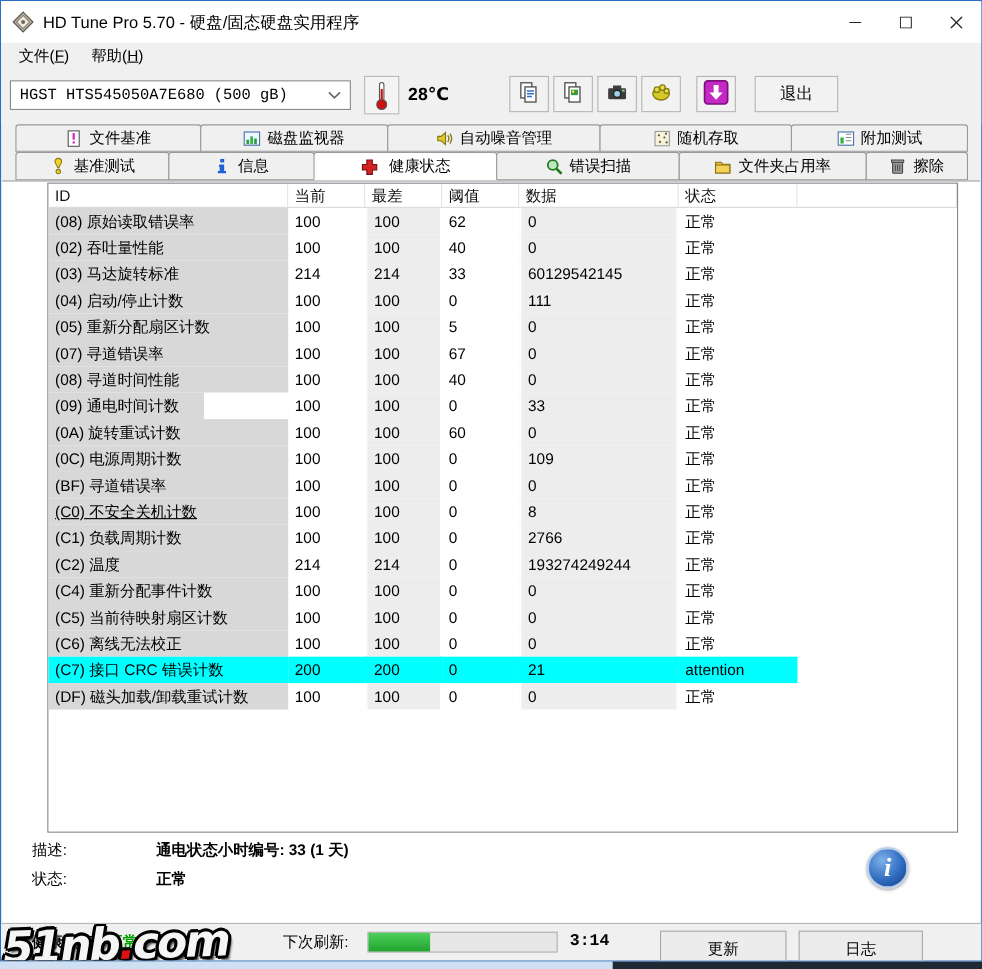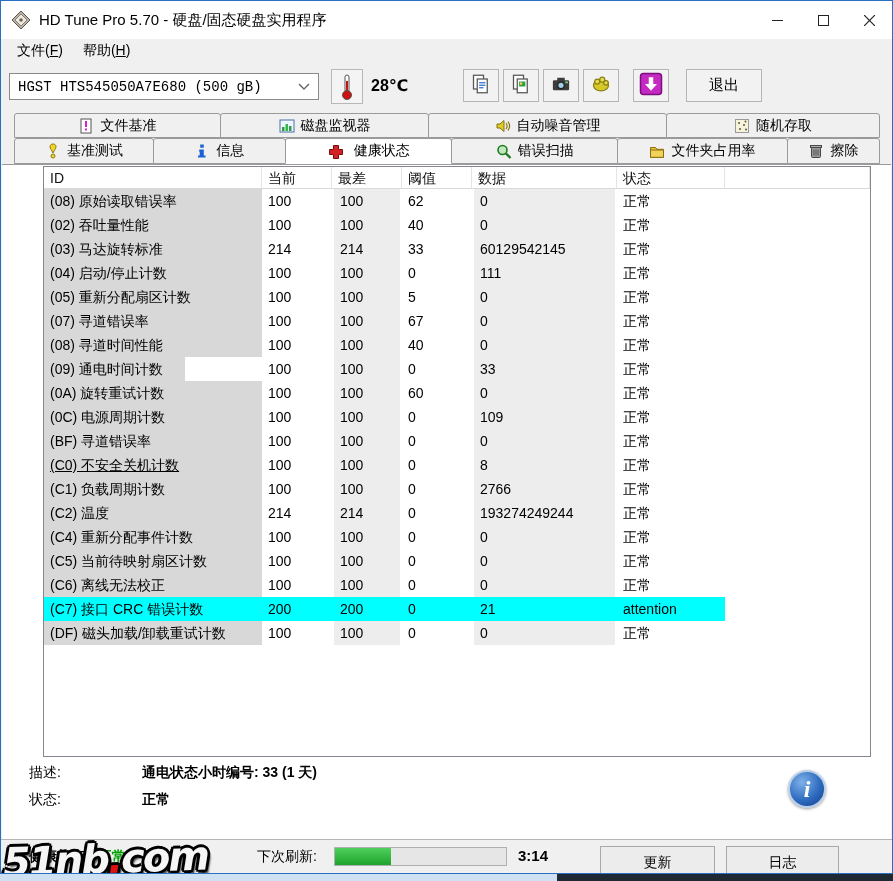--- a/index.html
+++ b/index.html
@@ -68,21 +68,21 @@
                color:#fff; font-family:"Liberation Serif","DejaVu Serif",serif; font-style:italic; font-weight:bold;
                font-size:24px; display:flex; align-items:center; justify-content:center; }
 
   
   .statusbar { position:absolute; left:0; top:838px; width:100%; height:34px; background:#f0f0f0; border-top:1px solid #b5b5b5; overflow:hidden; }
   .sb-health { position:absolute; left:28px; top:8px; font-weight:bold; }
   .sb-health .ok { color:#00a000; margin-left:8px; }
   .sb-refresh-label { position:absolute; left:256px; top:8px; }
   .progress { position:absolute; left:333px; top:7px; width:173px; height:19px; background:#e6e6e6; border:1px solid #b0b0b0; }
   .progress-fill { height:100%; background:linear-gradient(#4fcf5d,#1fa32c); }
-  .sb-time { position:absolute; left:517px; top:7px; font-weight:bold; font-family:Liberation Sans, sans-serif; font-size:15px; }
+  .sb-time { position:absolute; left:517px; top:7px; font-weight:bold; font-family:Liberation Mono, monospace; font-size:15px; }
   .sb-btn { position:absolute; top:6px; height:40px; background:#ececec; border:1px solid #a8a8a8; font-size:14px; text-align:center; padding-top:7px; }
   .sb-btn.refresh { left:599px; width:115px; }
   .sb-btn.log { left:725px; width:113px; }
 
   .watermark { position:absolute; left:2px; top:-4px; z-index:5; font-family:"DejaVu Sans",sans-serif;
                font-style:italic; font-weight:900; font-size:40px; letter-spacing:-2px; transform:rotate(-2deg);
                color:#f5f5f5;
                text-shadow:-2px -2px 0 #000, 2px -2px 0 #000, -2px 2px 0 #000, 2px 2px 0 #000,
                            -3px 0 0 #000, 3px 0 0 #000, 0 3px 0 #000, 0 -3px 0 #000, 3px 4px 2px #444; }
   .watermark .dot { color:#dd1111; }
@@ -228,20 +228,32 @@
                 <rect x="1.5" y="1.5" width="13" height="13" fill="#f6f3d8" stroke="#9a9a9a"></rect>
                 <circle cx="5" cy="5" r="1" fill="#555"></circle>
                 <circle cx="10" cy="7" r="1" fill="#555"></circle>
                 <circle cx="6" cy="11" r="1" fill="#555"></circle>
                 <circle cx="12" cy="11.5" r="1" fill="#555"></circle>
                 <circle cx="11.5" cy="3.5" r="1" fill="#555"></circle>
               </svg>
             </span>
             <span>随机存取</span>
           </div>
+          <div class="tab" style="flex-grow: 160; flex-basis: 0px;">
+            <span class="ticon">
+              <svg viewBox="0 0 16 16" width="16" height="16">
+                <rect x="1" y="2" width="14" height="12" fill="#fff" stroke="#4a6fa5"></rect>
+                <rect x="3" y="7" width="3" height="5.5" fill="#35b54a"></rect>
+                <line x1="8" y1="4" x2="13" y2="4" stroke="#888"></line>
+                <line x1="8" y1="7" x2="13" y2="7" stroke="#888"></line>
+                <line x1="8" y1="10" x2="13" y2="10" stroke="#888"></line>
+              </svg>
+            </span>
+            <span>附加测试</span>
+          </div>
         </div>
       <div class="tabrow tabrow2">
           <div class="tab" style="flex-grow: 139; flex-basis: 0px;">
             <span class="ticon">
               <svg viewBox="0 0 16 16" width="16" height="16">
                 <path d="M8 1 C10 1 11 2.2 11 3.8 C11 6 8.8 7 8.6 9.5 L7.4 9.5 C7.2 7 5 6 5 3.8 C5 2.2 6 1 8 1 Z" fill="#f0d42a" stroke="#8a7a10"></path>
                 <circle cx="8" cy="13" r="2" fill="#f0d42a" stroke="#8a7a10"></circle>
               </svg>
             </span>
             <span>基准测试</span>

